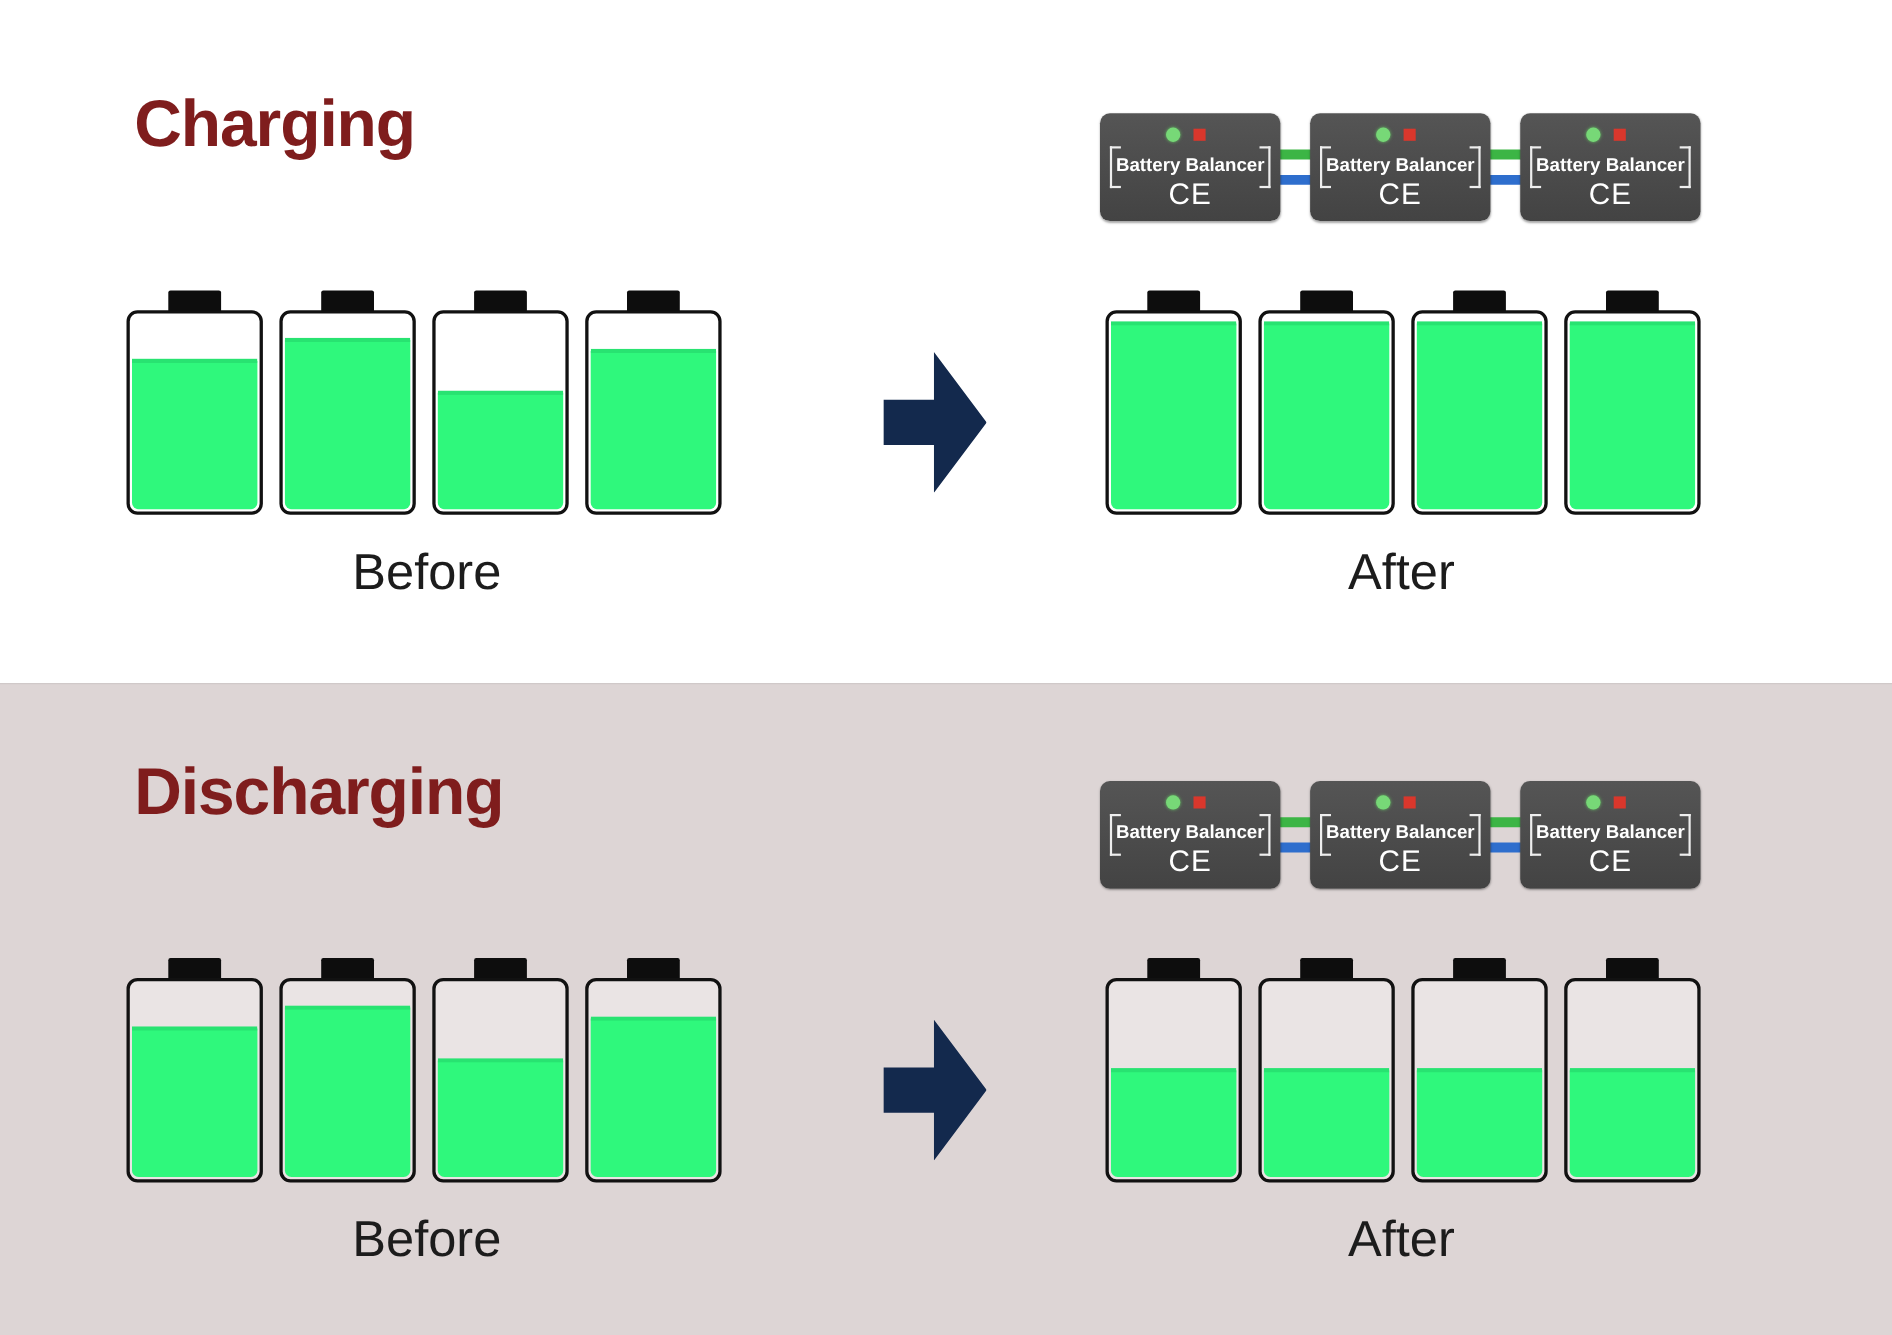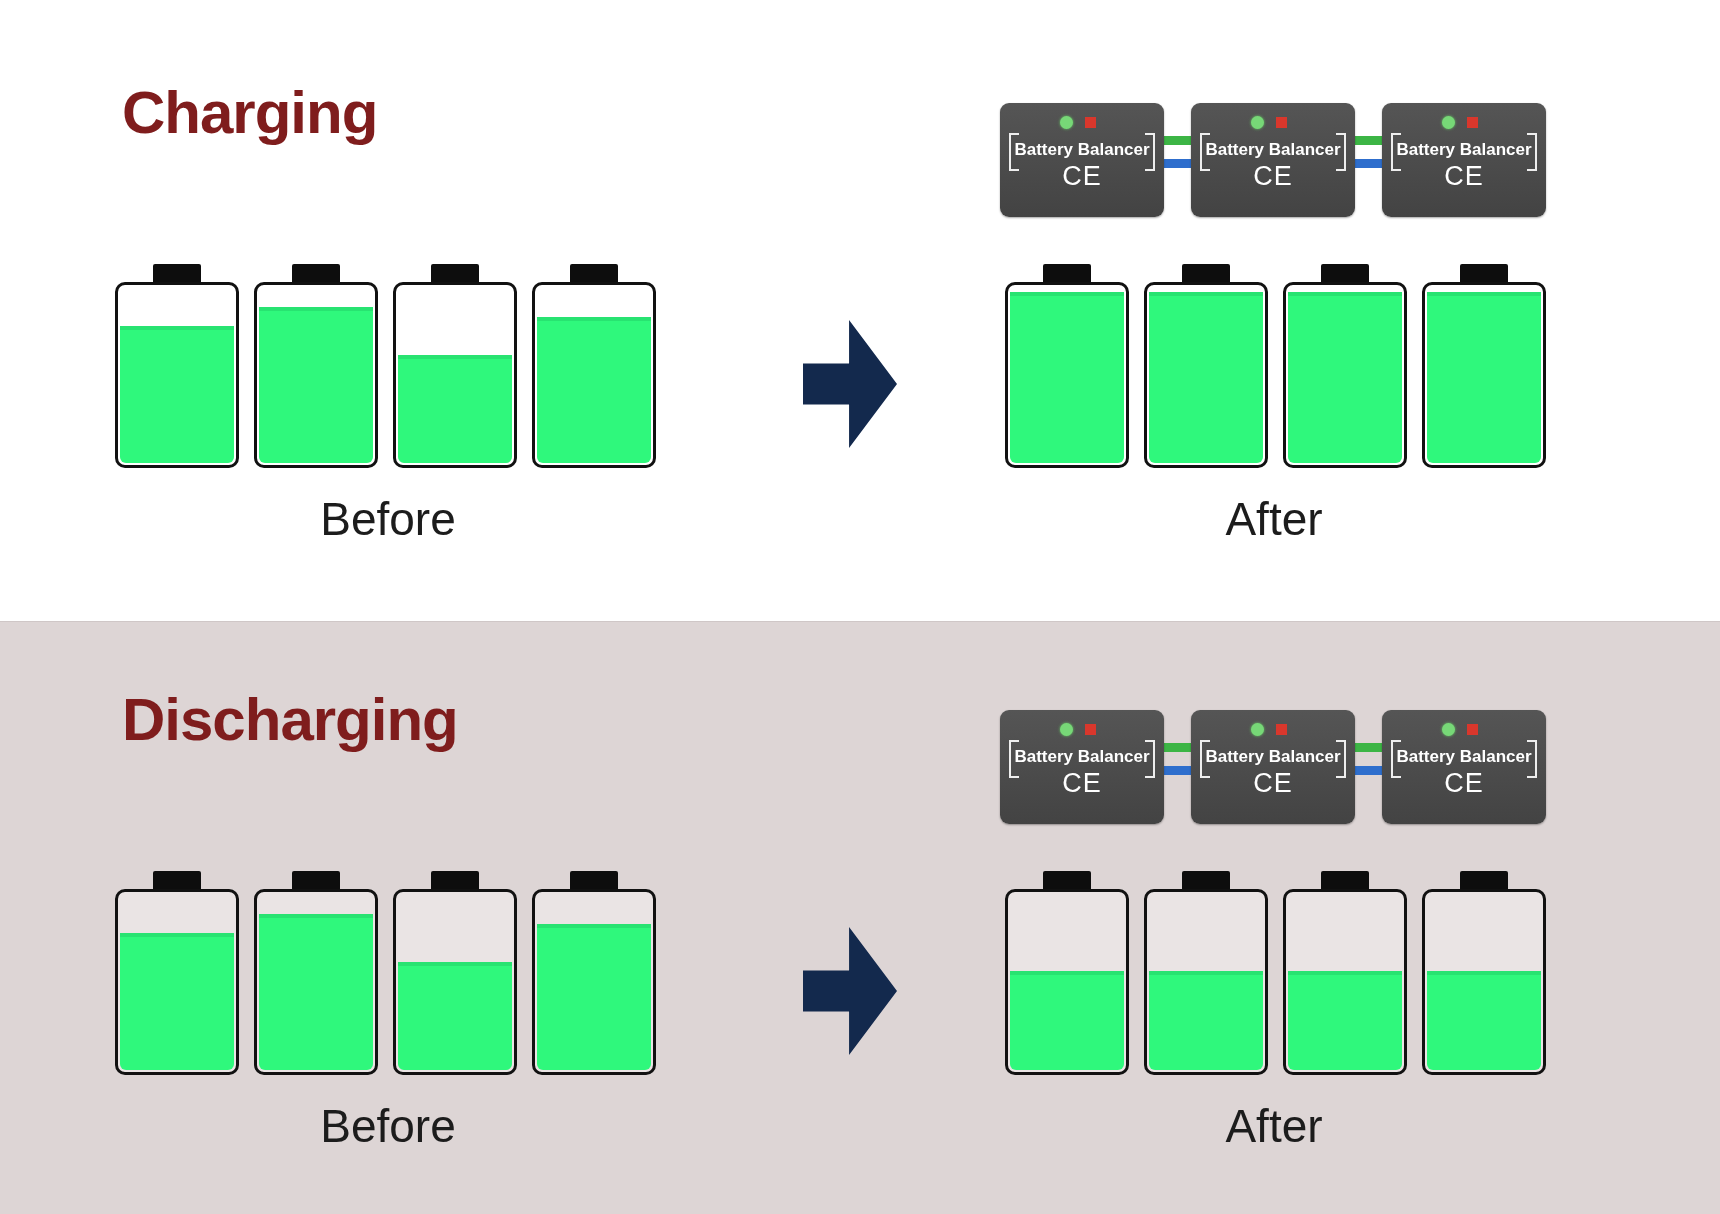--- a/index.html
+++ b/index.html
@@ -39,21 +39,21 @@
   }
 
   
   .arrow{
     position:absolute;width:94px;height:128px;background:#13294d;
     clip-path:polygon(0 34%,49% 34%,49% 0,100% 50%,49% 100%,49% 66%,0 66%);
   }
 
   
   .balancer{
-    position:absolute;width:164px;height:114px;border-radius:9px;
+    position:absolute;width:164px;height:98px;border-radius:9px;
     background:linear-gradient(#555555,#434343);
     box-shadow:0 1px 2px rgba(0,0,0,.35);
   }
   .led-green{
     position:absolute;left:60px;top:13px;width:13px;height:13px;border-radius:50%;
     background:#77d877;box-shadow:0 0 3px #6c6;
   }
   .led-red{
     position:absolute;left:85px;top:14px;width:11px;height:11px;
     background:#d9372c;

